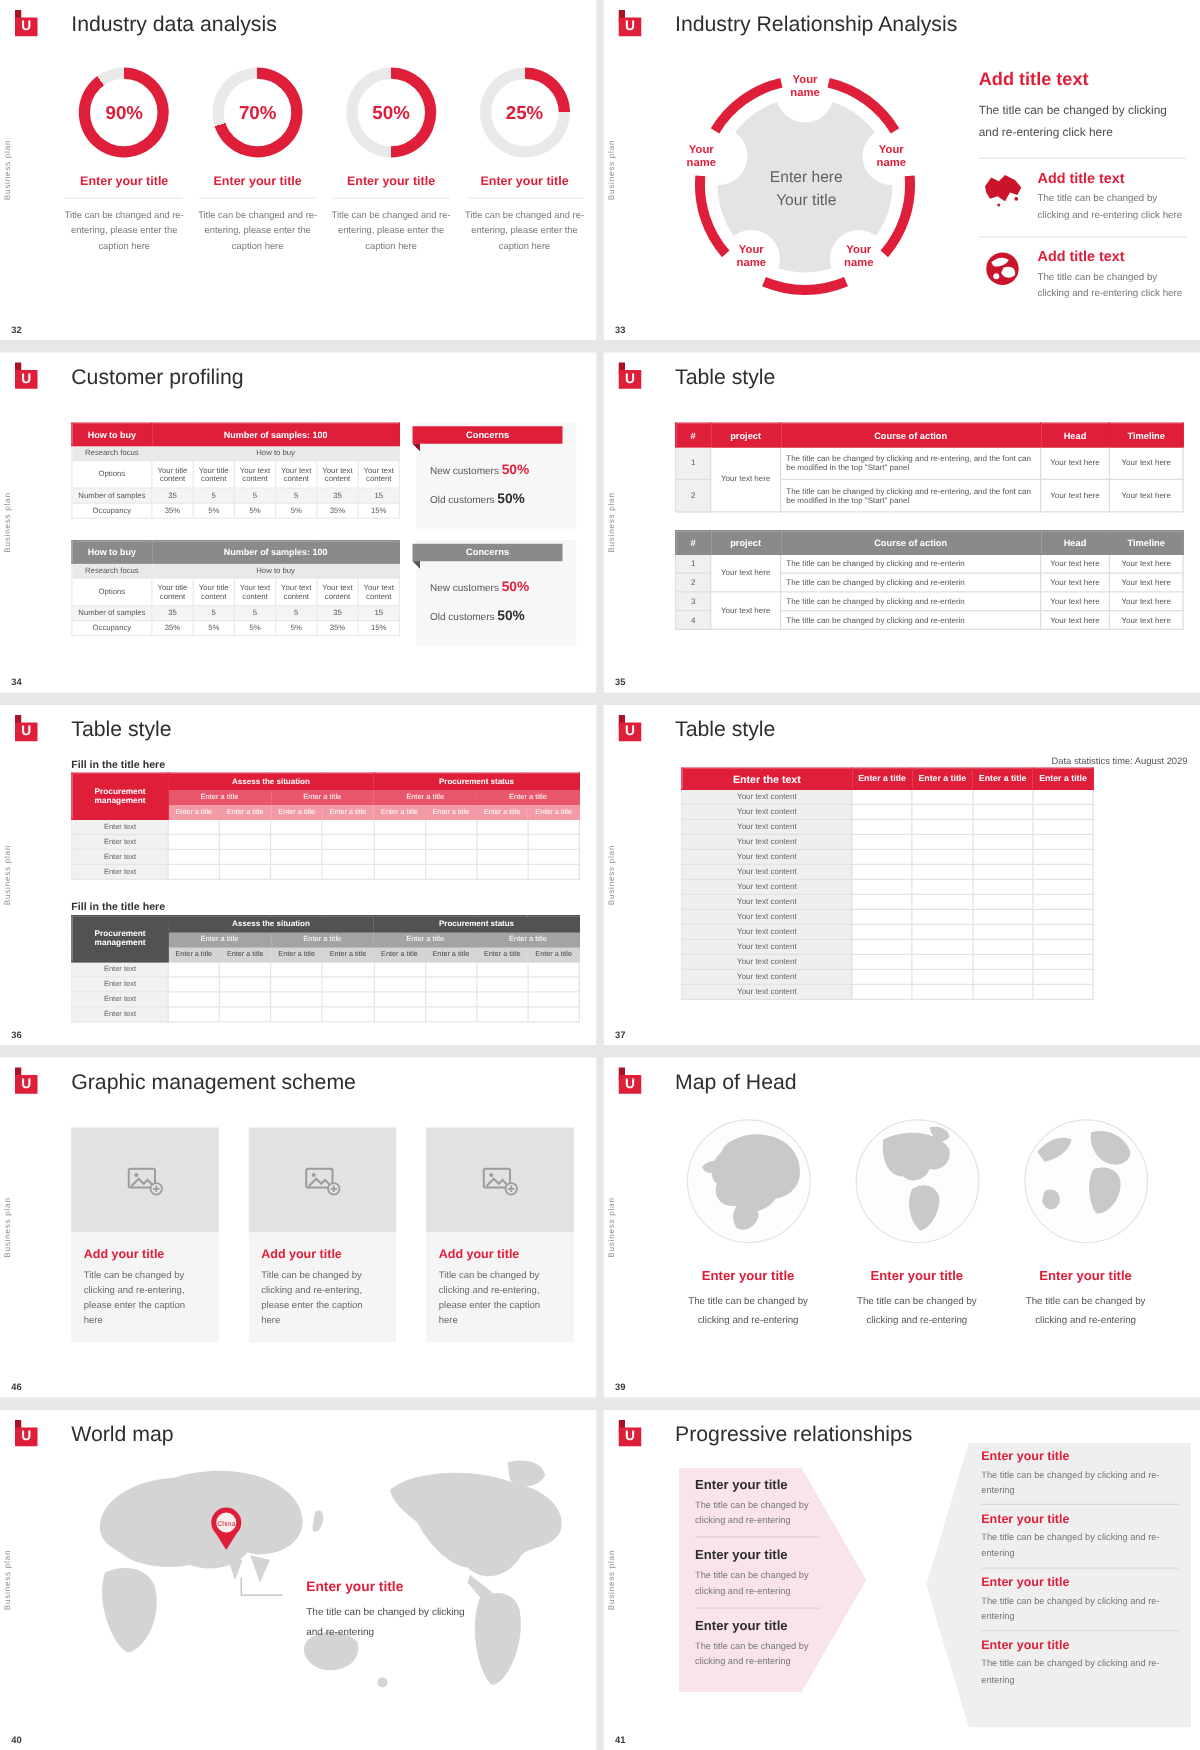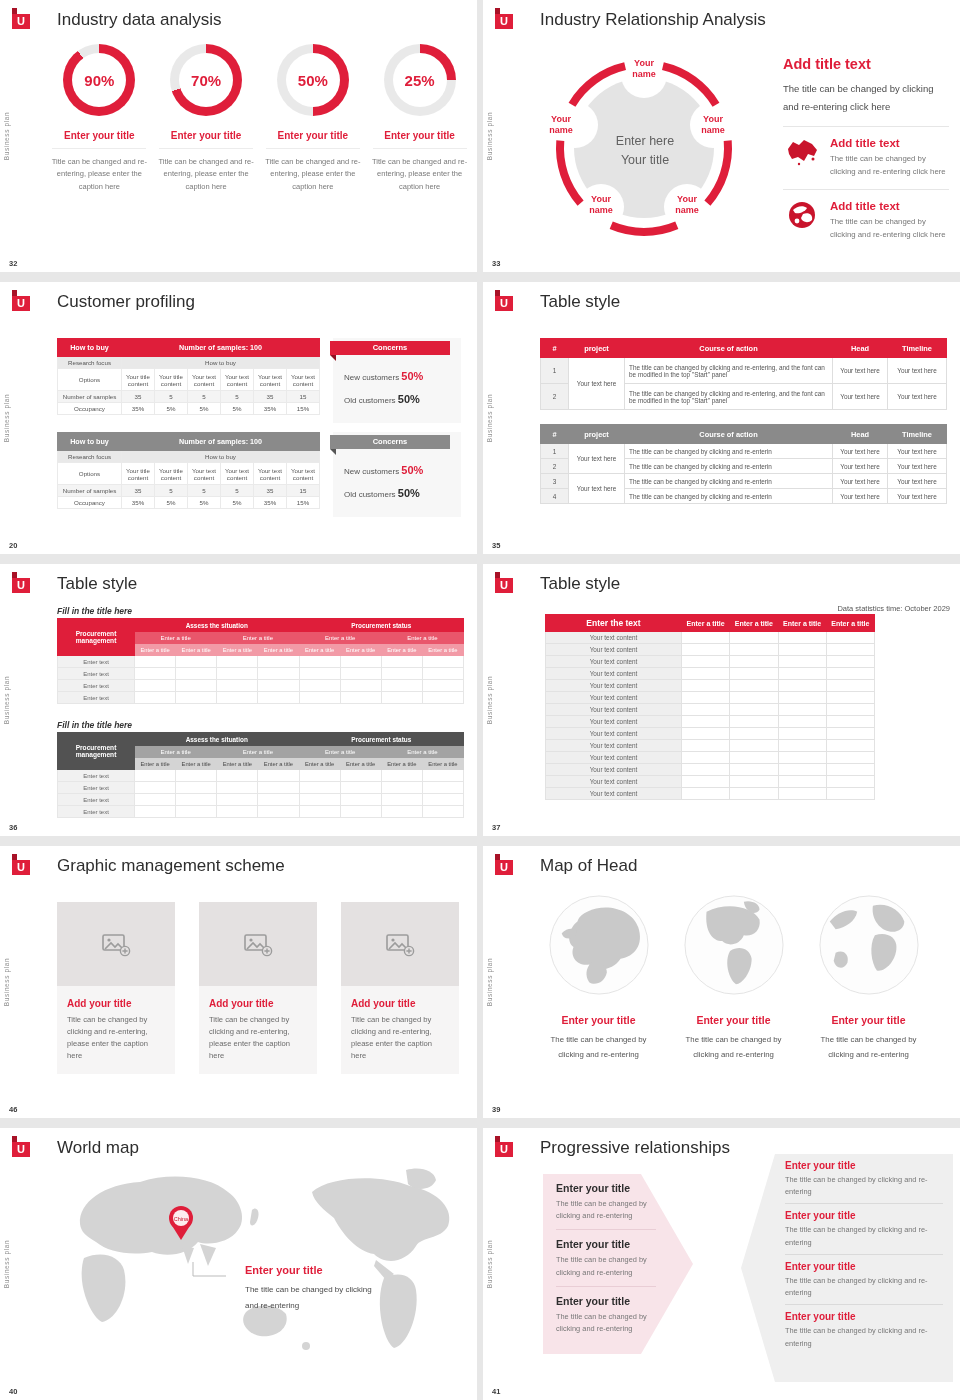--- a/index.html
+++ b/index.html
@@ -8,21 +8,21 @@
 .page{width:960px;height:1400px;display:grid;grid-template-columns:477px 477px;grid-template-rows:repeat(5,272px);gap:10px 6px;background:#e7e7e7;}
 .slide{position:relative;background:#fff;overflow:hidden;}
 
 .logo{position:absolute;left:10px;top:8px;width:24px;height:22px;}
 .logo .stem{position:absolute;left:2px;top:0;width:5px;height:10px;background:#a81227;}
 .logo .box{position:absolute;left:2px;top:6px;width:18px;height:15px;background:var(--accent);color:#fff;font-size:11px;font-weight:bold;text-align:center;line-height:15px;}
 .vtext{position:absolute;left:3px;top:50%;transform:translateY(-50%) rotate(180deg);writing-mode:vertical-rl;font-size:6.5px;color:#8f8f8f;letter-spacing:.6px;}
 .pagenum{position:absolute;left:9px;bottom:4px;font-size:7.5px;font-weight:bold;color:#3a3a3a;}
 .slide-title{position:absolute;left:57px;top:10px;margin:0;font-size:17px;font-weight:400;color:#2e2e2e;}
 
-.donut-row{position:absolute;left:46px;top:44px;right:4px;display:flex;}
+.donut-row{position:absolute;left:46px;top:54px;right:4px;display:flex;}
 .donut-item{width:107px;}
 .donut{width:72px;height:72px;border-radius:50%;position:relative;margin:0 auto;}
 .donut::after{content:"";position:absolute;inset:9px;border-radius:50%;background:#fff;}
 .donut-val{position:absolute;inset:0;display:flex;align-items:center;justify-content:center;font-size:15px;font-weight:bold;color:var(--accent);z-index:1;}
 .d-title{margin:14px auto 0;width:94px;text-align:center;font-size:10px;font-weight:bold;color:var(--accent);padding-bottom:7px;border-bottom:1px solid #ececec;}
 .d-cap{margin:7px auto 0;width:98px;text-align:center;font-size:7.5px;color:#7a7a7a;line-height:1.65;}
 
 .s33-diagram{position:absolute;left:46px;top:42px;width:232px;height:218px;}
 .s33-svg{position:absolute;inset:0;}
 .s33-center{position:absolute;left:50%;top:50%;transform:translate(-50%,-50%);text-align:center;font-size:12.5px;color:#616161;line-height:1.5;white-space:nowrap;}
@@ -61,21 +61,21 @@
 .s35-t.p1{top:56px;}.s35-t.p2{top:142px;}
 table.t35{border-collapse:collapse;width:406px;table-layout:fixed;font-size:6.4px;color:#555;}
 .t35 td{border:1px solid #dedede;padding:2px 4px;text-align:center;vertical-align:middle;}
 .t35 tr.hdr td{background:var(--accent);color:#fff;font-weight:bold;font-size:7.4px;padding:4.5px 2px;border-color:var(--accent);}
 .t35.gray tr.hdr td{background:#8a8a8a;border-color:#8a8a8a;}
 .t35 td.num{background:#f0f0f0;}
 .t35 td.course{text-align:left;}
 .t35.a tr.bd td{height:26px;}
 .t35.b tr.bd td{height:15px;}
 
-.s36-lbl{position:absolute;left:57px;font-size:8.5px;font-weight:bold;color:#333;font-style:italic;}
+.s36-lbl{position:absolute;left:57px;font-size:8.5px;font-weight:bold;color:#333;}
 .s36-lbl.l1{top:42px;}.s36-lbl.l2{top:156px;}
 .s36-t{position:absolute;left:57px;}
 .s36-t.p1{top:54px;}.s36-t.p2{top:168px;}
 table.t36{border-collapse:collapse;width:407px;table-layout:fixed;font-size:6px;color:#555;}
 .t36 td{border:1px solid #e6e6e6;text-align:center;padding:0 1px;}
 .t36 td.corner{background:var(--accent);color:#fff;font-size:6.6px;font-weight:bold;border-color:var(--accent);}
 .t36 tr.g td.gh{background:var(--accent);color:#fff;font-weight:bold;font-size:6.4px;height:13px;border-color:var(--accent);border-left-color:rgba(255,255,255,.4);}
 .t36 tr.m td{background:#e9566b;color:#fff;height:12px;border-color:#e9566b;border-left-color:rgba(255,255,255,.4);}
 .t36 tr.s td{background:#f29aa6;color:#fff;height:12px;font-size:5.8px;border-color:#f29aa6;border-left-color:rgba(255,255,255,.4);}
 .t36 tr.b td{height:12px;background:#fff;}
@@ -337,21 +337,21 @@
         <div><span>Old customers </span><span class="val-dark">50%</span></div>
       </div>
     </div>
     <div class="s34-card c2 gray">
       <div class="ribbon">Concerns</div>
       <div class="s34-lines">
         <div><span>New customers </span><span class="val-red">50%</span></div>
         <div><span>Old customers </span><span class="val-dark">50%</span></div>
       </div>
     </div>
-    <div class="pagenum">20</div>
+    <div class="pagenum">34</div>
   </section>
 
   <section class="slide">
     <div class="logo">
         <span class="stem"></span>
         <span class="box">U</span>
       </div>
     <div class="vtext">Business plan</div>
     <h2 class="slide-title">Table style</h2>
     <div class="s35-t p1">
@@ -596,21 +596,21 @@
     <div class="pagenum">36</div>
   </section>
 
   <section class="slide">
     <div class="logo">
         <span class="stem"></span>
         <span class="box">U</span>
       </div>
     <div class="vtext">Business plan</div>
     <h2 class="slide-title">Table style</h2>
-    <div class="s37-note">Data statistics time: October 2029</div>
+    <div class="s37-note">Data statistics time: August 2029</div>
     <div class="s37-tw">
       <table class="t37">
           <colgroup>
             <col style="width:136px">
           </colgroup>
           <tbody>
             <tr class="hdr">
               <td class="first">Enter the text</td>
               <td>Enter a title</td>
               <td>Enter a title</td>

